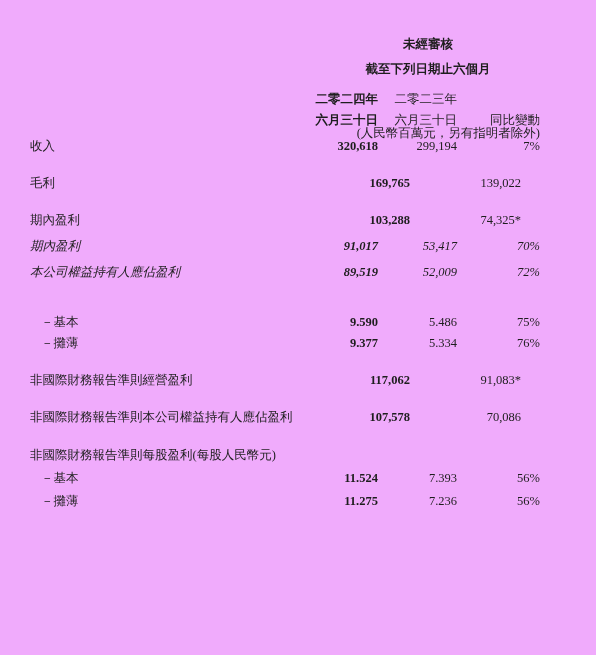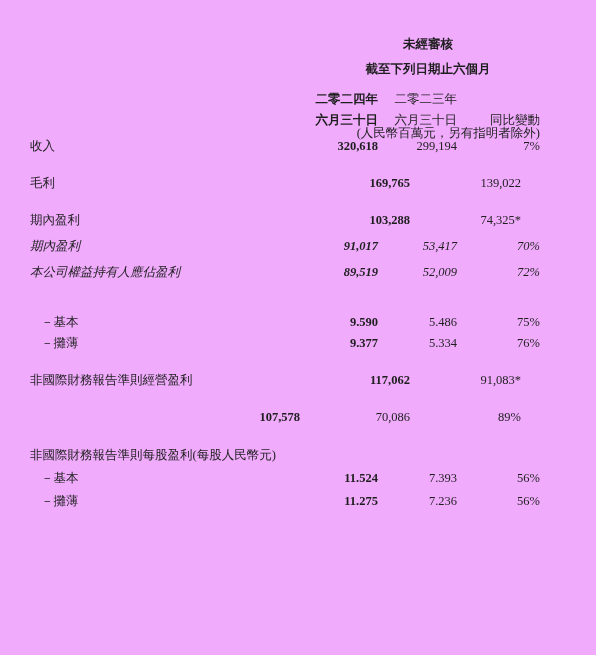--- a/index.html
+++ b/index.html
@@ -146,20 +146,21 @@
     </div>
 
     <div class="grid-row mt24">
       <div class="cell label">非國際財務報告準則經營盈利</div>
       <div class="cell num b">117,062</div>
       <div class="cell num">91,083*</div>
       <div class="cell num">29%</div>
     </div>
 
     <div class="grid-row mt24">
+      <div class="cell label">非國際財務報告準則本公司權益持有人應佔盈利</div>
       <div class="cell num b">107,578</div>
       <div class="cell num">70,086</div>
       <div class="cell num">89%</div>
     </div>
 
     <div class="grid-row mt25">
       <div class="cell label">非國際財務報告準則每股盈利(每股人民幣元)</div>
       <div class="cell num"></div>
       <div class="cell num"></div>
       <div class="cell num"></div>

